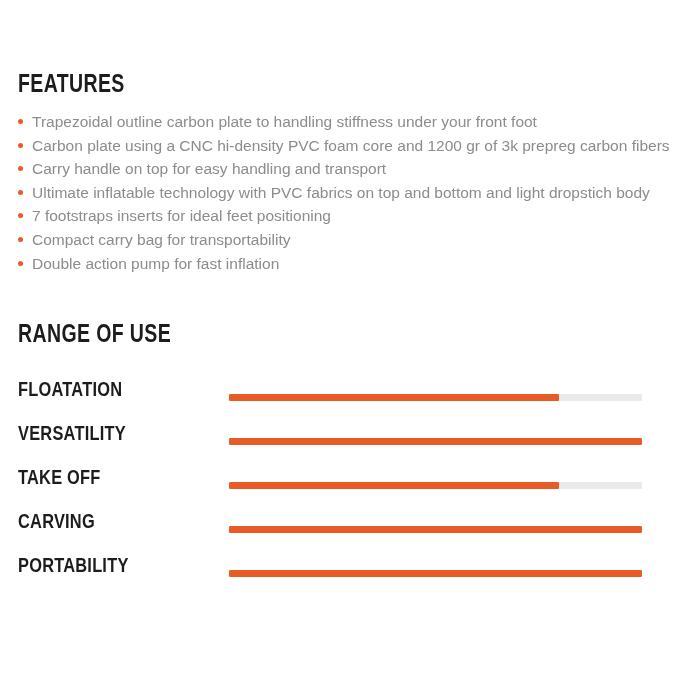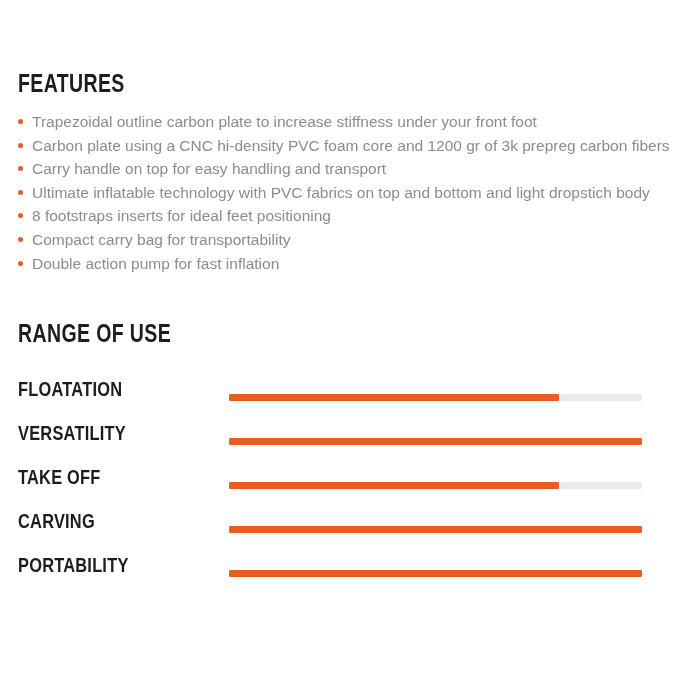--- a/index.html
+++ b/index.html
@@ -92,37 +92,37 @@
 </head>
 <body>
 
 <div class="page">
 
   <div class="features-section">
     <h2 class="section-title">FEATURES</h2>
     <ul class="features-list">
       <li class="feature-item">
         <span class="bullet"></span>
-        <span class="feature-text">Trapezoidal outline carbon plate to increase stiffness under your front foot</span>
+        <span class="feature-text">Trapezoidal outline carbon plate to handling stiffness under your front foot</span>
       </li>
       <li class="feature-item">
         <span class="bullet"></span>
         <span class="feature-text">Carbon plate using a CNC hi-density PVC foam core and 1200 gr of 3k prepreg carbon fibers</span>
       </li>
       <li class="feature-item">
         <span class="bullet"></span>
         <span class="feature-text">Carry handle on top for easy handling and transport</span>
       </li>
       <li class="feature-item">
         <span class="bullet"></span>
         <span class="feature-text">Ultimate inflatable technology with PVC fabrics on top and bottom and light dropstich body</span>
       </li>
       <li class="feature-item">
         <span class="bullet"></span>
-        <span class="feature-text">8 footstraps inserts for ideal feet positioning</span>
+        <span class="feature-text">7 footstraps inserts for ideal feet positioning</span>
       </li>
       <li class="feature-item">
         <span class="bullet"></span>
         <span class="feature-text">Compact carry bag for transportability</span>
       </li>
       <li class="feature-item">
         <span class="bullet"></span>
         <span class="feature-text">Double action pump for fast inflation</span>
       </li>
     </ul>

